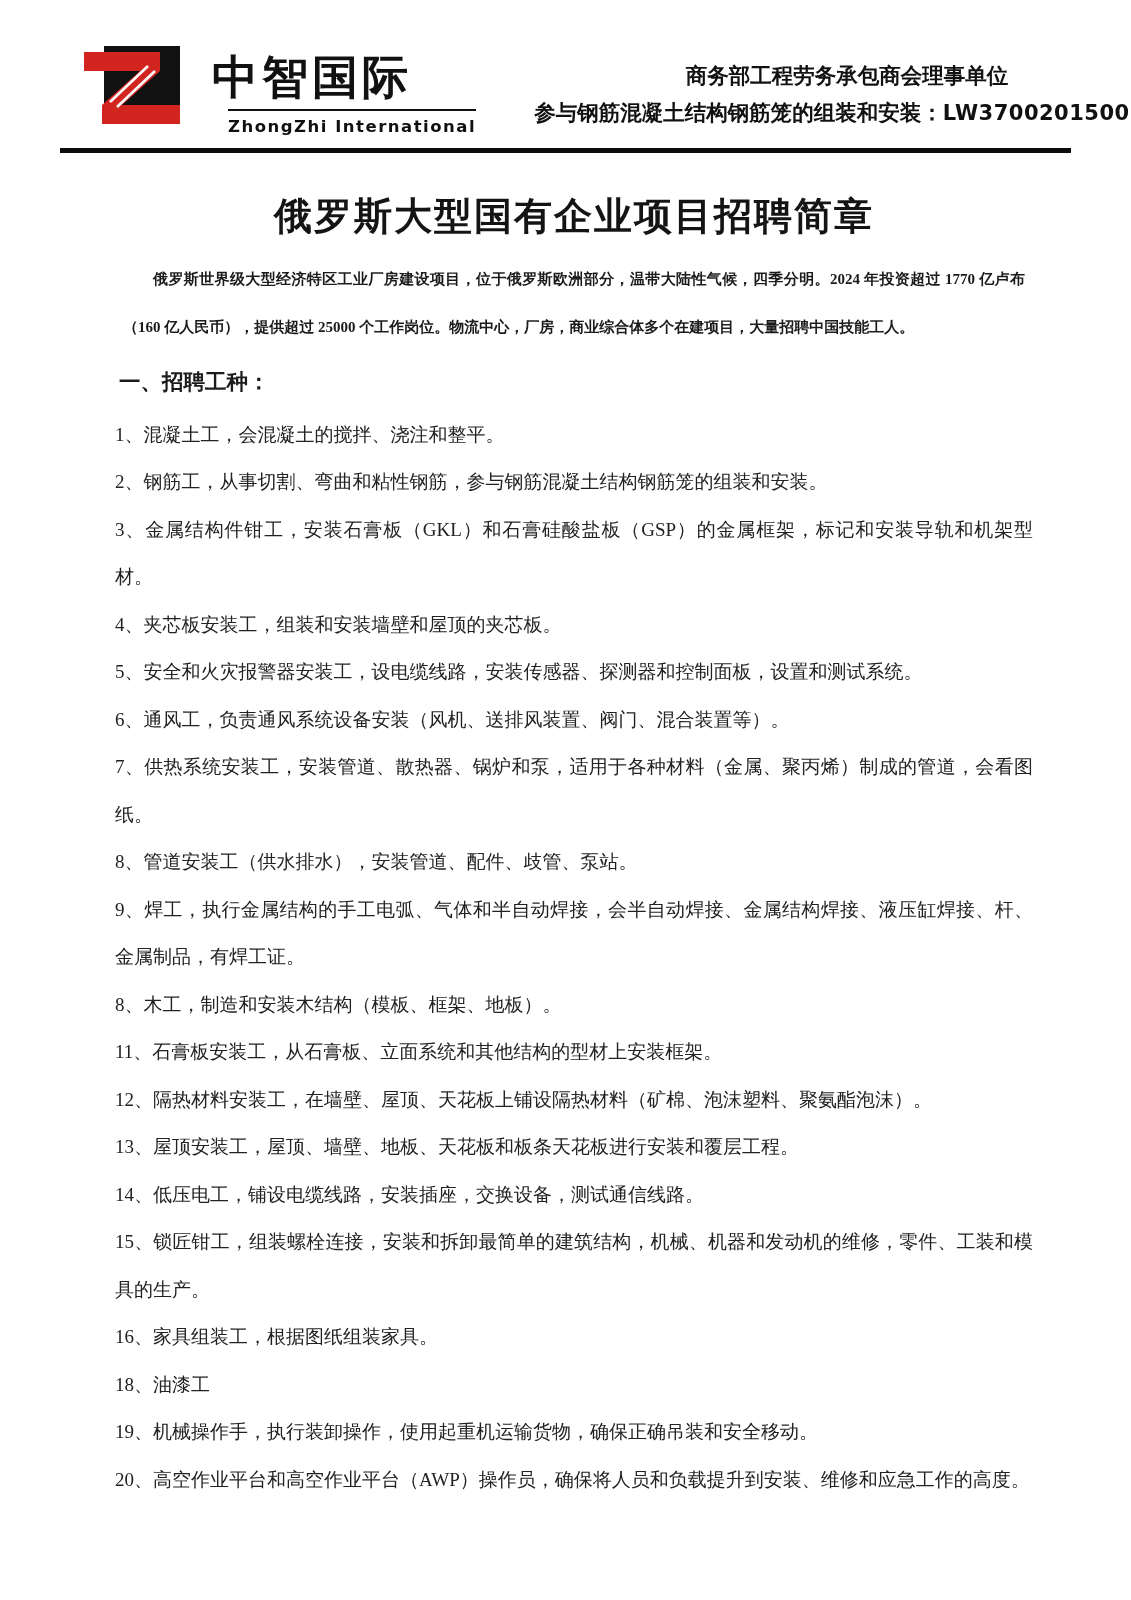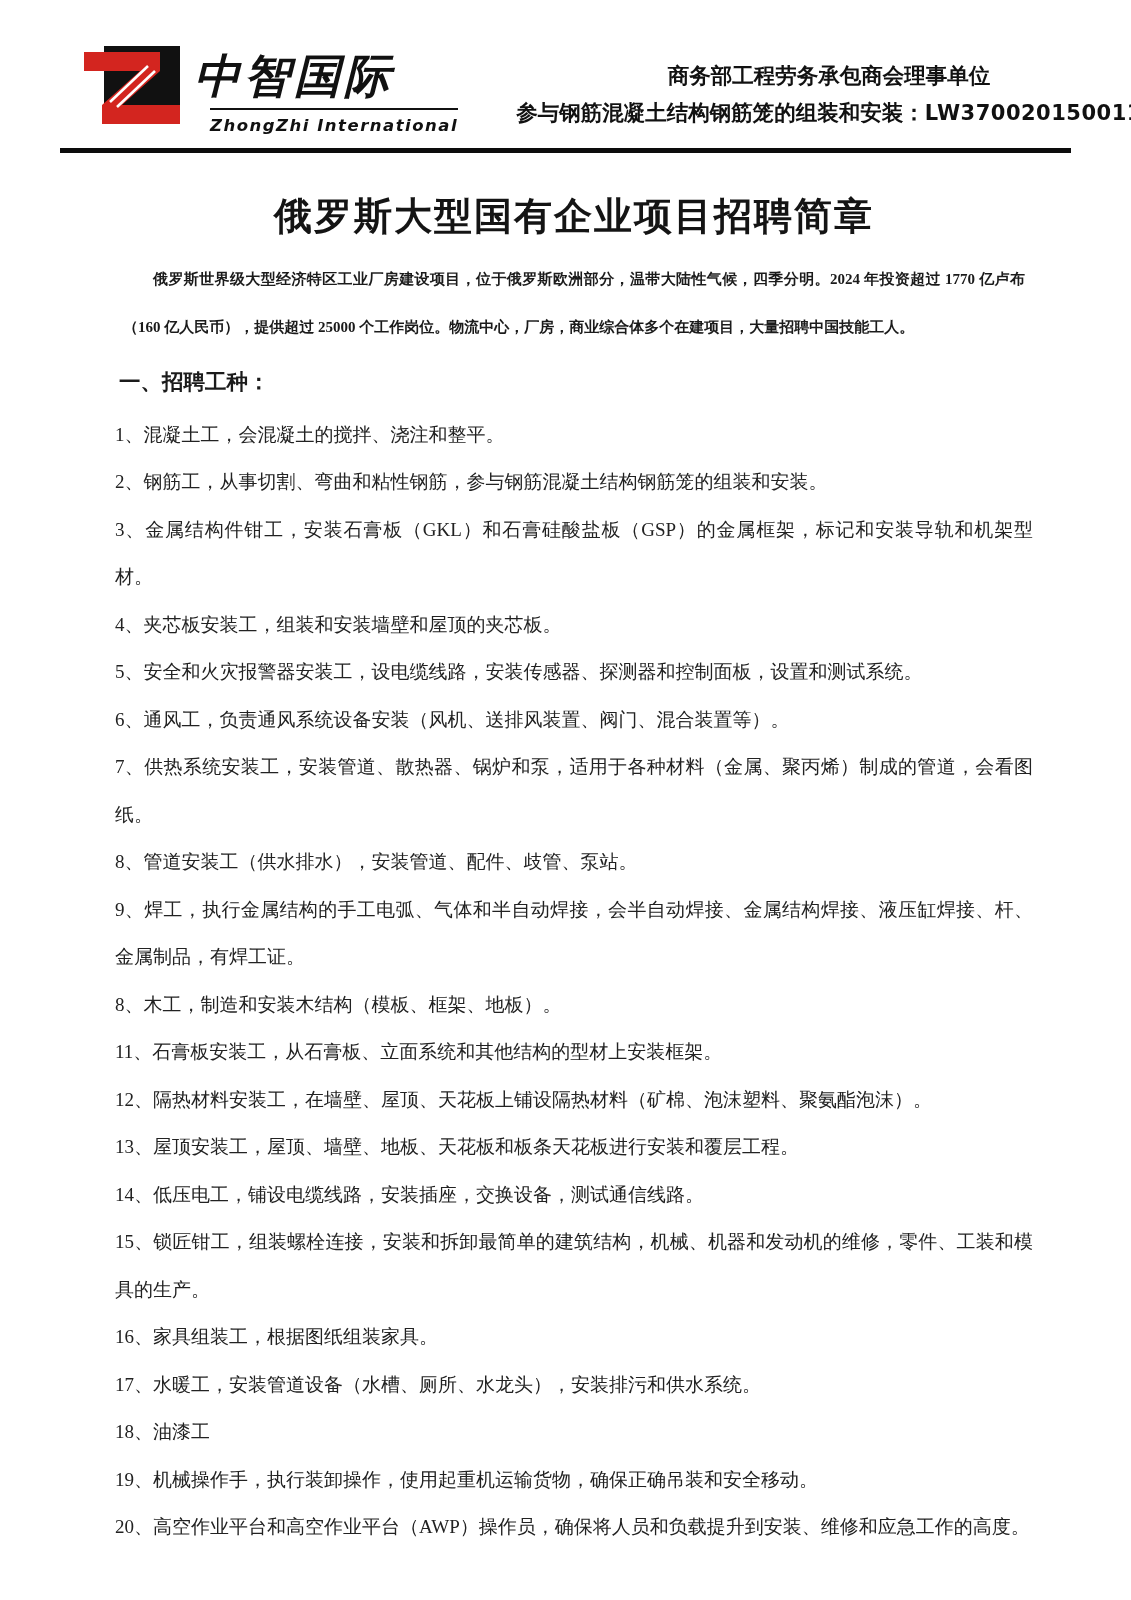--- a/index.html
+++ b/index.html
@@ -21,24 +21,23 @@
 
   
   .letterhead {
     display: flex;
     align-items: flex-start;
     padding: 44px 62px 0 80px;
     box-sizing: border-box;
   }
   .logo {
     display: flex;
-    align-items: center;
-    gap: 10px;
+    align-items: flex-end;
+    gap: 28px;
     flex: 0 0 auto;
-    font-style: italic;
   }
   .logo-mark {
     width: 104px;
     height: 92px;
     flex: 0 0 auto;
   }
   .logo-text {
     display: flex;
     flex-direction: column;
     margin-top: 2px;
@@ -169,19 +168,18 @@
     <p class="item">7、供热系统安装工，安装管道、散热器、锅炉和泵，适用于各种材料（金属、聚丙烯）制成的管道，会看图纸。</p>
     <p class="item">8、管道安装工（供水排水），安装管道、配件、歧管、泵站。</p>
     <p class="item">9、焊工，执行金属结构的手工电弧、气体和半自动焊接，会半自动焊接、金属结构焊接、液压缸焊接、杆、金属制品，有焊工证。</p>
     <p class="item">8、木工，制造和安装木结构（模板、框架、地板）。</p>
     <p class="item">11、石膏板安装工，从石膏板、立面系统和其他结构的型材上安装框架。</p>
     <p class="item">12、隔热材料安装工，在墙壁、屋顶、天花板上铺设隔热材料（矿棉、泡沫塑料、聚氨酯泡沫）。</p>
     <p class="item">13、屋顶安装工，屋顶、墙壁、地板、天花板和板条天花板进行安装和覆层工程。</p>
     <p class="item">14、低压电工，铺设电缆线路，安装插座，交换设备，测试通信线路。</p>
     <p class="item">15、锁匠钳工，组装螺栓连接，安装和拆卸最简单的建筑结构，机械、机器和发动机的维修，零件、工装和模具的生产。</p>
     <p class="item">16、家具组装工，根据图纸组装家具。</p>
-    <p class="item">17、水暖工，安装管道设备（水槽、厕所、水龙头），安装排污和供水系统。</p>
     <p class="item">18、油漆工</p>
     <p class="item">19、机械操作手，执行装卸操作，使用起重机运输货物，确保正确吊装和安全移动。</p>
     <p class="item">20、高空作业平台和高空作业平台（AWP）操作员，确保将人员和负载提升到安装、维修和应急工作的高度。</p>
   </main>
 
 </div>
 
 </body></html>

